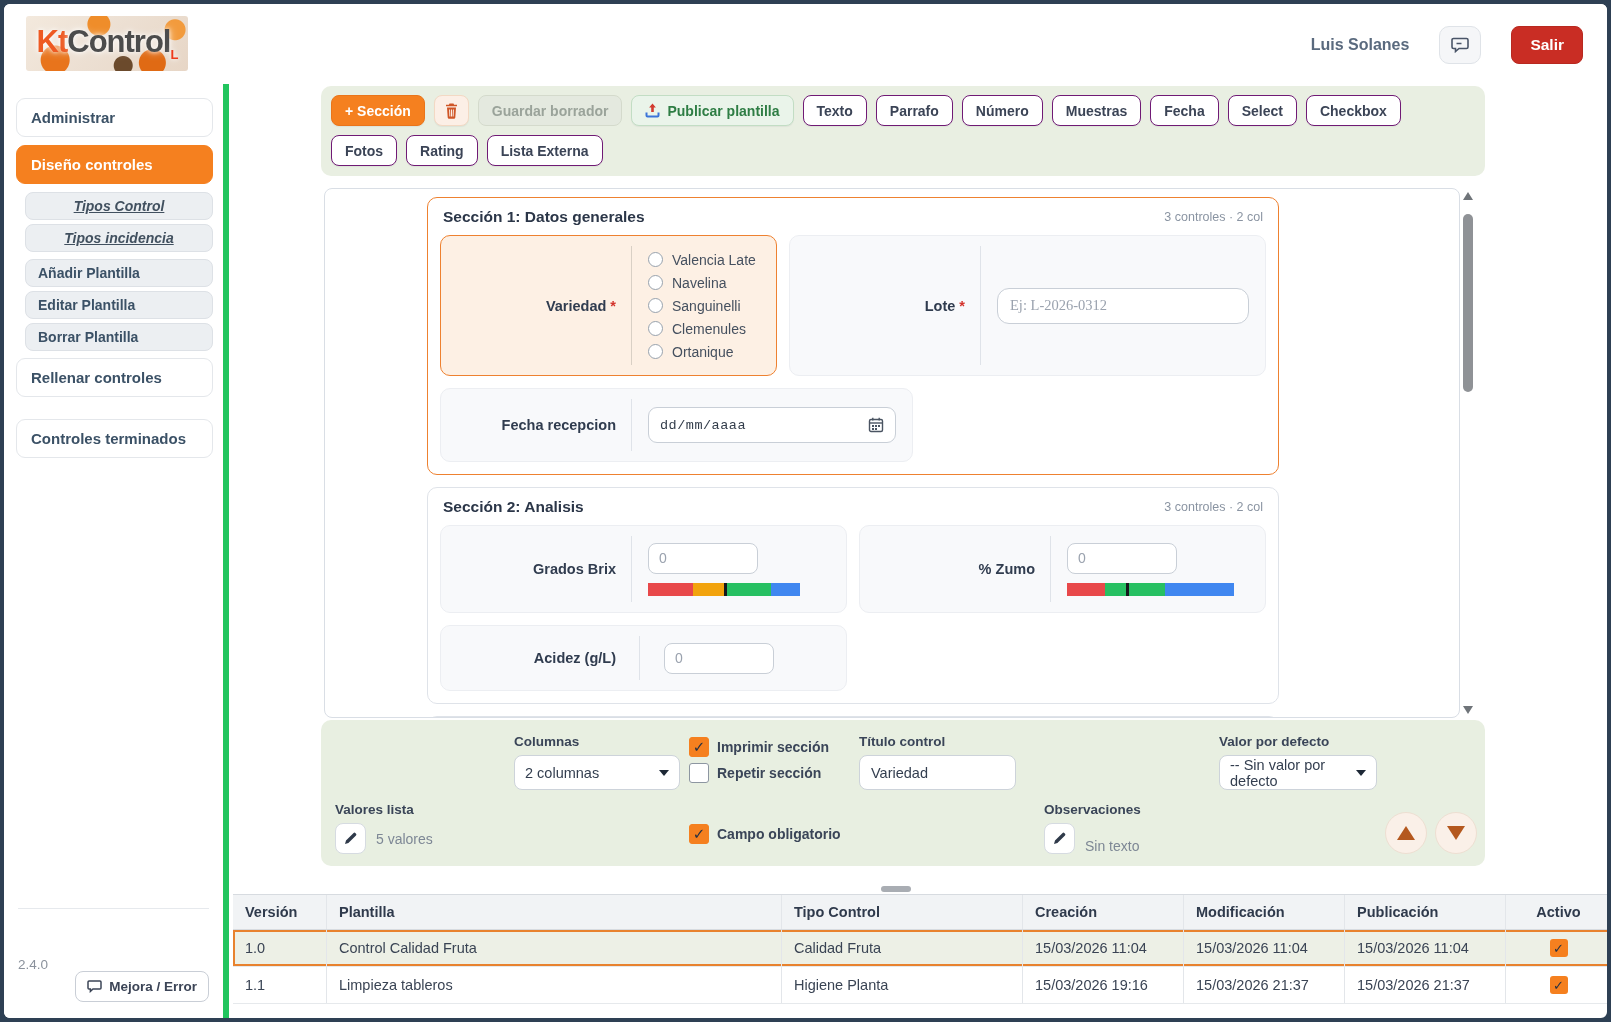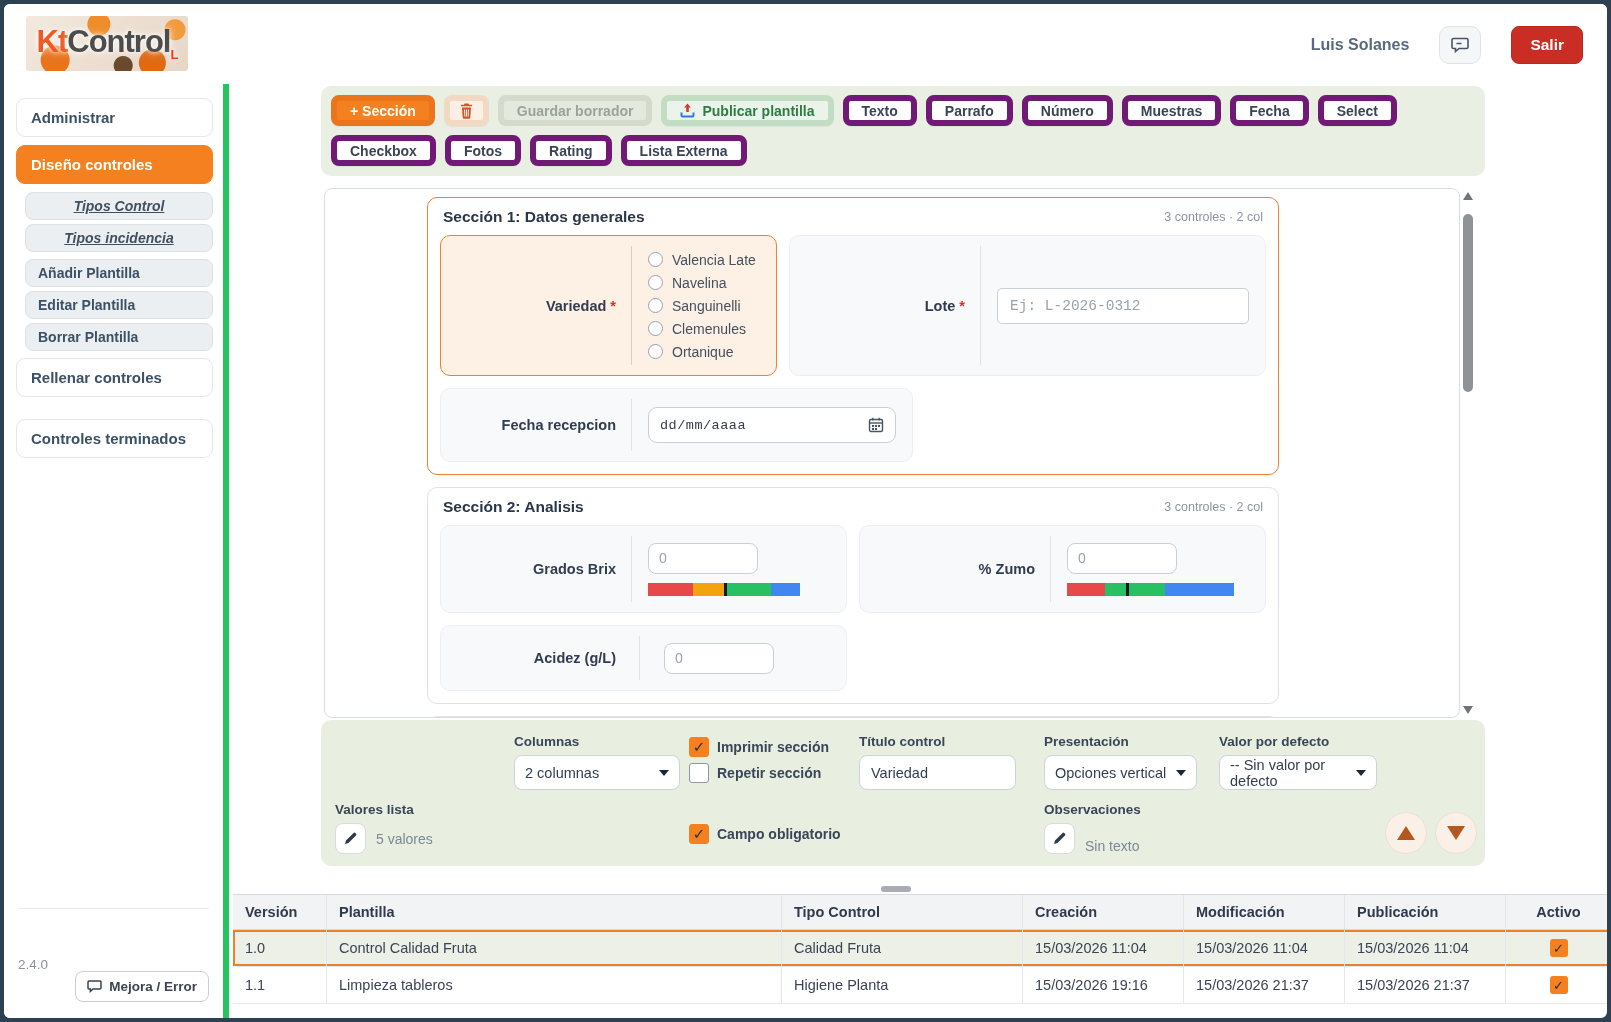--- a/index.html
+++ b/index.html
@@ -48,21 +48,21 @@
   .version { color:#8b929c; font-size:13.5px; }
   .feedback-btn { display:flex; align-items:center; gap:7px; height:31px; padding:0 11px; background:#fff;
                   border:1px solid #c9ced6; border-radius:8px; font-size:13.5px; font-weight:700; color:#3b4456; cursor:pointer;margin-top:44px; }
 
   
   .main { position:absolute; left:229px; top:80px; right:0; bottom:0; }
 
   
   .toolbar { position:absolute; left:88px; top:2px; width:1164px; border-radius:10px; background:#e9efe2;
              padding:9px 10px 10px; display:flex; flex-wrap:wrap; gap:9px; align-items:center; }
-  .tb-btn { height:31px; padding:0 13px; border-radius:8px; background:#fff; border:6px solid #701a75;
+  .tb-btn { height:31px; padding:0 13px; border-radius:8px; background:#fff; border:1px solid #701a75;
             box-shadow:0 1px 1px rgba(40,50,60,.06); font-size:14px; font-weight:700; color:#3b4456;
             display:flex; align-items:center; gap:7px; cursor:pointer; }
   .tb-btn.primary { background:#f5801f; border-color:#ea751a; color:#fff; }
   .tb-btn.trash { background:#fcefe6; border-color:#f3d9c4; padding:0 10px; }
   .tb-btn.disabled { background:#e4e9df; border-color:#d4dacc; color:#9aa39a; box-shadow:none; cursor:default; }
   .tb-btn.publish { background:#eaf4ea; border-color:#c2ddc4; color:#2e7d44; }
 
   
   .canvas { position:absolute; left:91px; top:104px; width:1136px; height:530px; background:#fff;
             border:1px solid #d9dee5; border-radius:8px; overflow:hidden; }
@@ -89,22 +89,22 @@
   .req { color:#d3322b; margin-left:4px; }
   .card-divider { width:1px; background:#dfe3e9; margin:10px 0; }
   .card.selected .card-divider { background:#d9d0c5; }
   .card-field { flex:1; padding:12px 16px; display:flex; flex-direction:column; justify-content:center; }
   .h128 { min-height:128px; } .h74 { min-height:74px; } .h88 { min-height:88px; } .h66 { min-height:66px;gap:8px; }
 
   .radio-row { display:flex; align-items:center; gap:9px; margin:3.5px 0; }
   .radio { width:15px; height:15px; border-radius:50%; border:1.5px solid #98a2ad; background:#fff; flex:0 0 15px; }
   .radio-label { font-size:14px; color:#45505f; }
 
-  .text-input { height:36px; width:252px; border:1px solid #c9cfd7; border-radius:5px; background:#fff;
-                padding:0 12px; font-size:14.5px; color:#333e4f; font-family:Liberation Mono, monospace; }
+  .text-input { height:36px; width:252px; border:1px solid #c9cfd7; border-radius:12px; background:#fff;
+                padding:0 12px; font-size:14.5px; color:#333e4f; font-family:Liberation Serif, serif; }
   .text-input::placeholder { color:#9aa2ae; }
   .date-input { height:36px; width:248px; border:1px solid #c9cfd7; border-radius:9px; background:#fff;
                 padding:0 11px; display:flex; align-items:center; justify-content:space-between; cursor:text; }
   .date-text { font-family:"Liberation Mono","DejaVu Sans Mono",monospace; font-size:13.5px; color:#333d4b; letter-spacing:.5px; }
   .num-input { height:31px; width:110px; border:1px solid #c9cfd7; border-radius:8px; background:#fff;
                padding:0 10px; font-size:14px; color:#333e4f; font-family:inherit; }
   .num-input::placeholder { color:#9aa2ae; }
   .range-bar { display:flex; height:13px; margin-top:9px; overflow:hidden; }
   .range-bar span { height:100%; }
 
@@ -387,27 +387,20 @@
       <div class="pgroup" style="left:368px; top:43px;">
         <div class="check-row">
           <span class="checkbox"></span>
           <span class="check-label">Repetir sección</span>
         </div>
       </div>
       <div class="pgroup" style="left:538px; top:14px;">
         <span class="plabel">Título control</span>
         <input class="pinput" style="width: 157px;" value="Variedad">
       </div>
-      <div class="pgroup" style="left:723px; top:14px;">
-        <span class="plabel">Presentación</span>
-        <div class="pselect" style="width:153px;">
-          <span>Opciones vertical</span>
-          <span class="chev"></span>
-        </div>
-      </div>
       <div class="pgroup" style="left:898px; top:14px;">
         <span class="plabel">Valor por defecto</span>
         <div class="pselect" style="width:158px;">
           <span>-- Sin valor por defecto</span>
           <span class="chev"></span>
         </div>
       </div>
       <div class="pgroup" style="left:14px; top:82px;">
         <span class="plabel">Valores lista</span>
         <div style="display:flex; align-items:center;">

